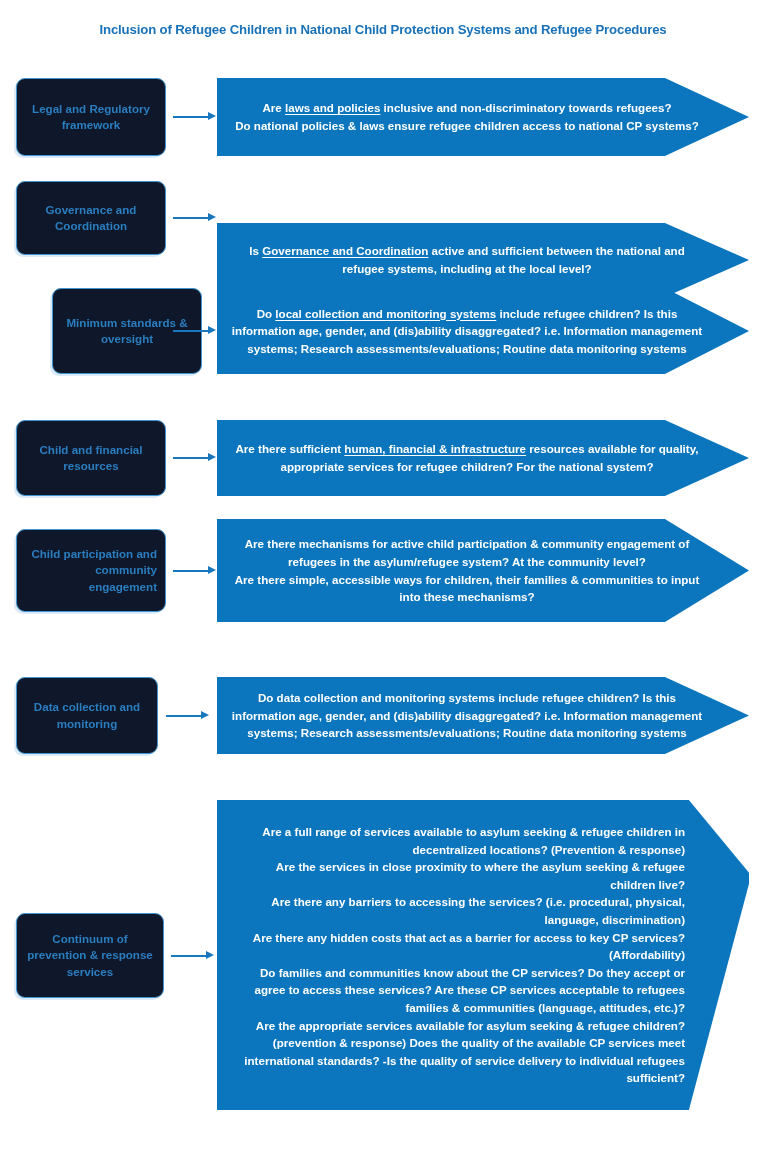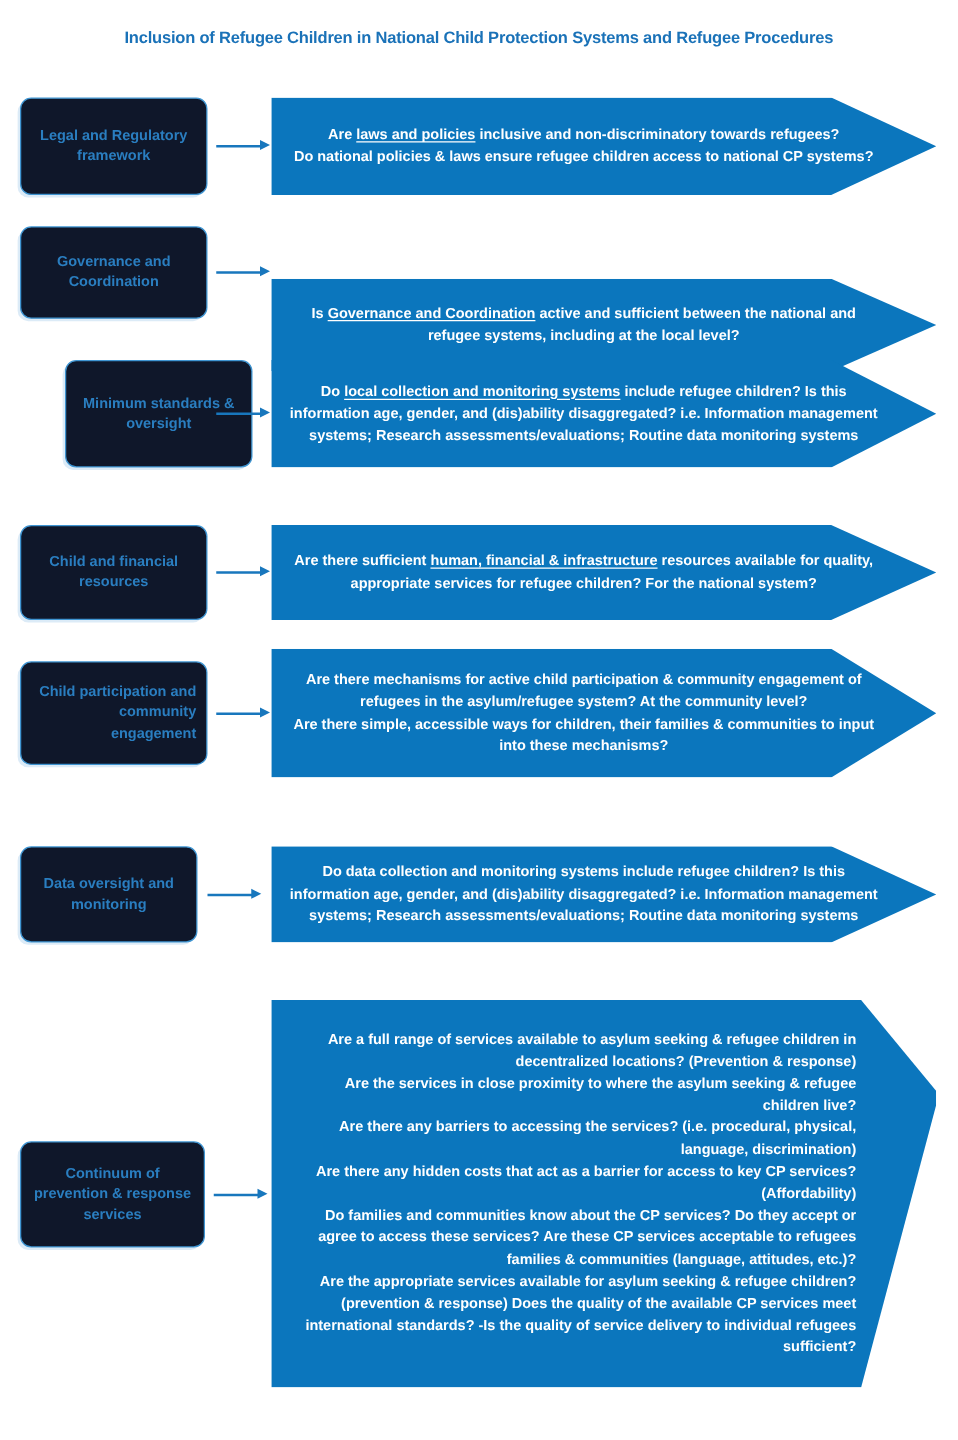--- a/index.html
+++ b/index.html
@@ -188,21 +188,21 @@
       <div class="shaft"></div>
       <div class="head"></div>
     </div>
     <div class="banner pent-sm" style="top:0;height:103px;">
       <div class="banner-inner left">Are there mechanisms for active child participation &amp; community engagement of refugees in the asylum/refugee system? At the community level?<br>Are there simple, accessible ways for children, their families &amp; communities to input into these mechanisms?</div>
     </div>
   </div>
 
   <div class="row" style="top:677px;height:77px;">
     <div class="label-box" style="top:0;width:142px;height:77px;">
-      <span class="label-text">Data oversight and monitoring</span>
+      <span class="label-text">Data collection and monitoring</span>
     </div>
     <div class="connector" style="top:33px;left:166px;">
       <div class="shaft"></div>
       <div class="head"></div>
     </div>
     <div class="banner pent-sm" style="top:0;height:77px;">
       <div class="banner-inner center">Do data collection and monitoring systems include refugee children? Is this information age, gender, and (dis)ability disaggregated? i.e. Information management systems; Research assessments/evaluations; Routine data monitoring systems</div>
     </div>
   </div>
 

